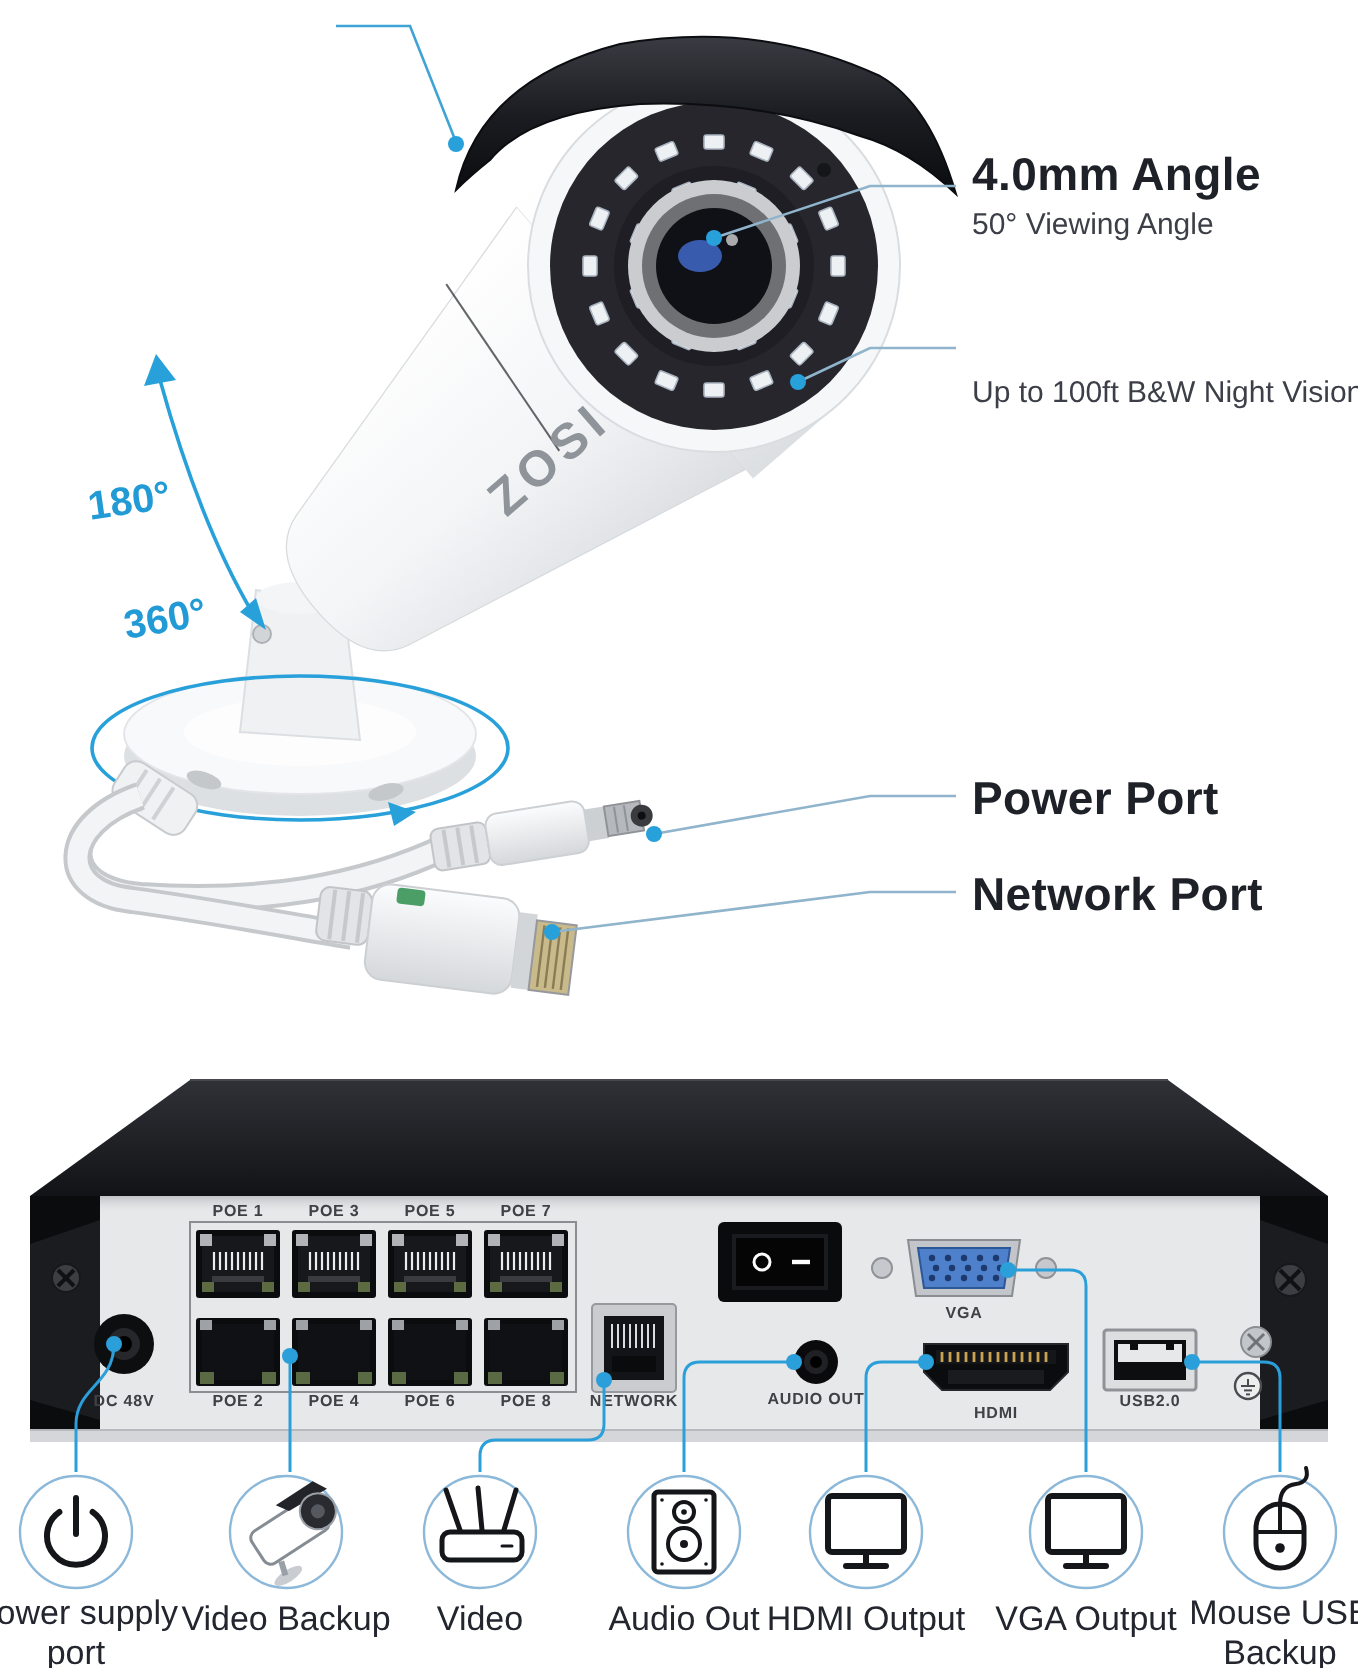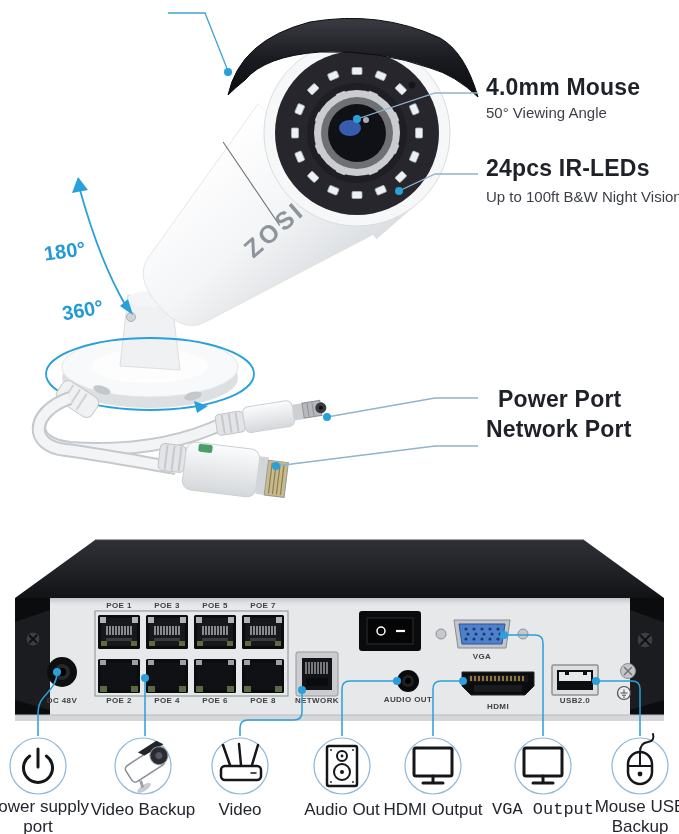--- a/index.html
+++ b/index.html
@@ -441,33 +441,32 @@
       <rect x="628" y="752" width="24" height="32" rx="12" stroke-width="2.5"></rect>
       <line x1="628" y1="766" x2="652" y2="766" stroke-width="2"></line>
       <line x1="640" y1="752" x2="640" y2="766" stroke-width="2"></line>
       <circle cx="640" cy="774" r="2.4" fill="#15161a" stroke="none"></circle>
       <path d="M640,752 Q640,743 648,742 Q655,741 653,734" stroke-width="2"></path>
     </g>
   </g>
 </svg>
 
 
-<div class="lbl lbl-main" style="left:486px;top:74px;">4.0mm Mouse</div>
+<div class="lbl lbl-main" style="left:486px;top:74px;">4.0mm Angle</div>
 <div class="lbl lbl-sub" style="left:486px;top:104px;">50° Viewing Angle</div>
 
-<div class="lbl lbl-main" style="left:486px;top:155px;">24pcs IR-LEDs</div>
 <div class="lbl lbl-sub" style="left:486px;top:188px;">Up to 100ft B&amp;W Night Vision</div>
 
 <div class="lbl lbl-rot" style="left:44px;top:240px;transform:rotate(-8deg);">180°</div>
 <div class="lbl lbl-rot" style="left:62px;top:299px;transform:rotate(-10deg);">360°</div>
 
-<div class="lbl lbl-main" style="left:486px;top:386px;margin-left:12px;">Power Port</div>
-<div class="lbl lbl-main" style="left:486px;top:416px;">Network Port</div>
+<div class="lbl lbl-main" style="left:486px;top:386px;">Power Port</div>
+<div class="lbl lbl-main" style="left:486px;top:434px;">Network Port</div>
 
 <div class="legend-lbl" style="left:-17px;top:797px;">Power supply port</div>
 <div class="legend-lbl" style="left:88px;top:800px;">Video Backup</div>
 <div class="legend-lbl" style="left:185px;top:800px;">Video</div>
 <div class="legend-lbl" style="left:287px;top:800px;">Audio Out</div>
 <div class="legend-lbl" style="left:378px;top:800px;">HDMI Output</div>
-<div class="legend-lbl" style="left:488px;top:800px;font-family:Liberation Mono, monospace;">VGA Output</div>
+<div class="legend-lbl" style="left:488px;top:800px;">VGA Output</div>
 <div class="legend-lbl" style="left:585px;top:797px;">Mouse USB Backup</div>
 
 </div>
 
 </body></html>

